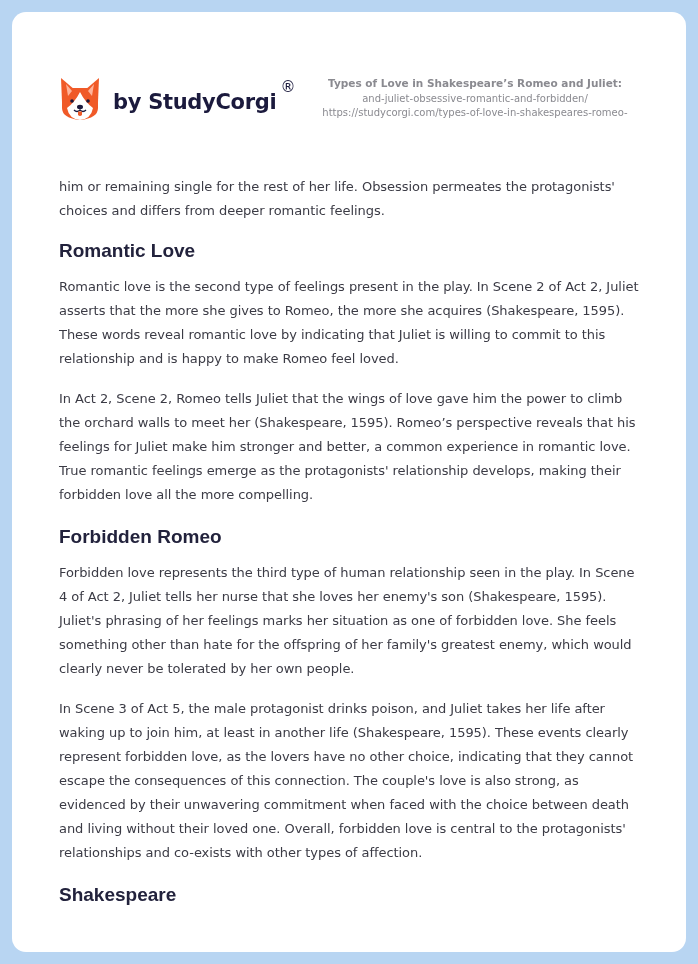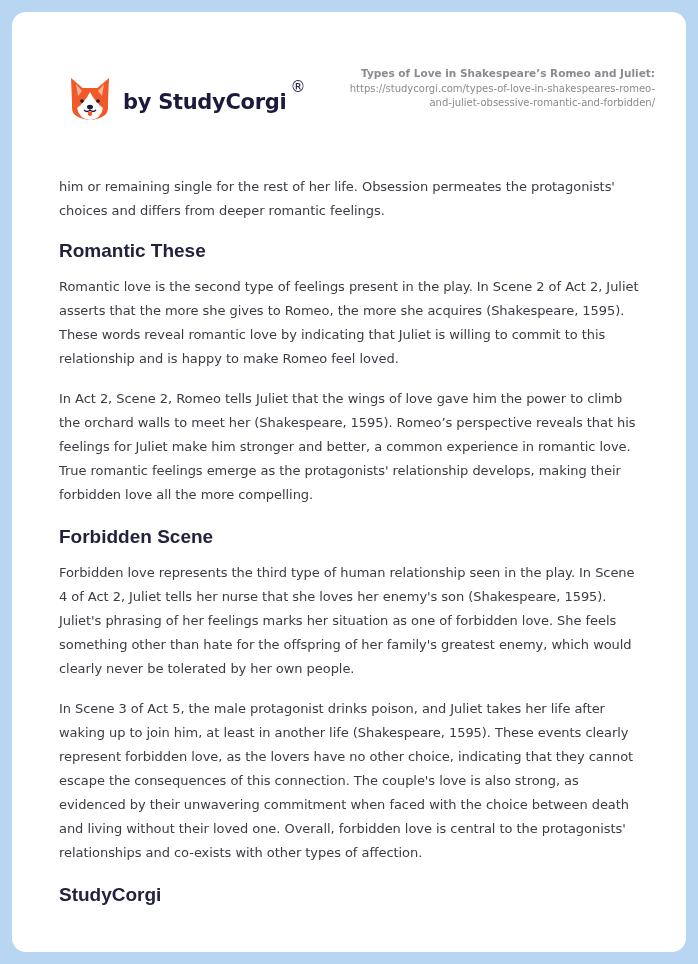--- a/index.html
+++ b/index.html
@@ -13,38 +13,38 @@
       position: absolute; left: 12px; top: 12px;
       width: 674px; height: 940px;
       background: #ffffff;
       border-radius: 14px;
       overflow: hidden;
     }
     .header {
       position: absolute; left: 0; top: 0; width: 674px; height: 150px;
     }
     .logo {
-      position: absolute; left: 57px; top: 64px;
+      position: absolute; left: 47px; top: 64px;
       display: flex; align-items: center;
     }
     .logo-icon { width: 42px; height: 46px; }
     .logo-text {
       margin-left: 12px; margin-top: 6px;
       font-family: "DejaVu Sans", sans-serif;
       font-weight: bold; font-size: 21px; color: #1b1a3d;
       letter-spacing: -0.3px;
     }
     .logo-reg {
       font-family: "DejaVu Sans", sans-serif;
       font-size: 15px; color: #1b1a3d;
       position: relative; top: -12px; margin-left: 4px;
     }
     .doc-info {
-      position: absolute; right: 31px; top: 54px; width: 360px;
-      text-align: right;
+      position: absolute; right: 31px; top: 64px; width: 360px;
+      text-align: center;
     }
     .doc-title {
       font-family: "DejaVu Sans", sans-serif;
       font-weight: bold; font-size: 10.5px; line-height: 14px;
       color: #8a8a90;
     }
     .doc-url {
       margin-top: 2px;
       font-family: "DejaVu Sans", sans-serif;
       font-size: 10px; line-height: 13.5px;
@@ -96,32 +96,32 @@
         <path d="M19 35.5 L23 35.5 L23 39 Q21 41 19 39 Z" fill="#f05a28"></path>
       </svg>
       <span class="logo-text">by StudyCorgi</span>
       <span class="logo-reg">®</span>
     </div>
     <div class="doc-info">
       <div class="doc-title">
         <div>Types of Love in Shakespeare’s Romeo and Juliet:</div>
       </div>
       <div class="doc-url">
+        <div>and-juliet-obsessive-romantic-and-forbidden/</div>
         <div>https://studycorgi.com/types-of-love-in-shakespeares-romeo-</div>
-        <div>and-juliet-obsessive-romantic-and-forbidden/</div>
       </div>
     </div>
   </div>
 
   <div class="content">
     <p class="lead">him or remaining single for the rest of her life. Obsession permeates the protagonists' choices and differs from deeper romantic feelings.</p>
 
-    <h2>Romantic These</h2>
+    <h2>Romantic Love</h2>
     <p>Romantic love is the second type of feelings present in the play. In Scene 2 of Act 2, Juliet asserts that the more she gives to Romeo, the more she acquires (Shakespeare, 1595). These words reveal romantic love by indicating that Juliet is willing to commit to this relationship and is happy to make Romeo feel loved.</p>
     <p>In Act 2, Scene 2, Romeo tells Juliet that the wings of love gave him the power to climb the orchard walls to meet her (Shakespeare, 1595). Romeo’s perspective reveals that his feelings for Juliet make him stronger and better, a common experience in romantic love. True romantic feelings emerge as the protagonists' relationship develops, making their forbidden love all the more compelling.</p>
 
-    <h2>Forbidden Scene</h2>
+    <h2>Forbidden Romeo</h2>
     <p>Forbidden love represents the third type of human relationship seen in the play. In Scene 4 of Act 2, Juliet tells her nurse that she loves her enemy's son (Shakespeare, 1595). Juliet's phrasing of her feelings marks her situation as one of forbidden love. She feels something other than hate for the offspring of her family's greatest enemy, which would clearly never be tolerated by her own people.</p>
     <p>In Scene 3 of Act 5, the male protagonist drinks poison, and Juliet takes her life after waking up to join him, at least in another life (Shakespeare, 1595). These events clearly represent forbidden love, as the lovers have no other choice, indicating that they cannot escape the consequences of this connection. The couple's love is also strong, as evidenced by their unwavering commitment when faced with the choice between death and living without their loved one. Overall, forbidden love is central to the protagonists' relationships and co-exists with other types of affection.</p>
 
-    <h2>StudyCorgi</h2>
+    <h2>Shakespeare</h2>
   </div>
 </div>
 
 </body></html>

